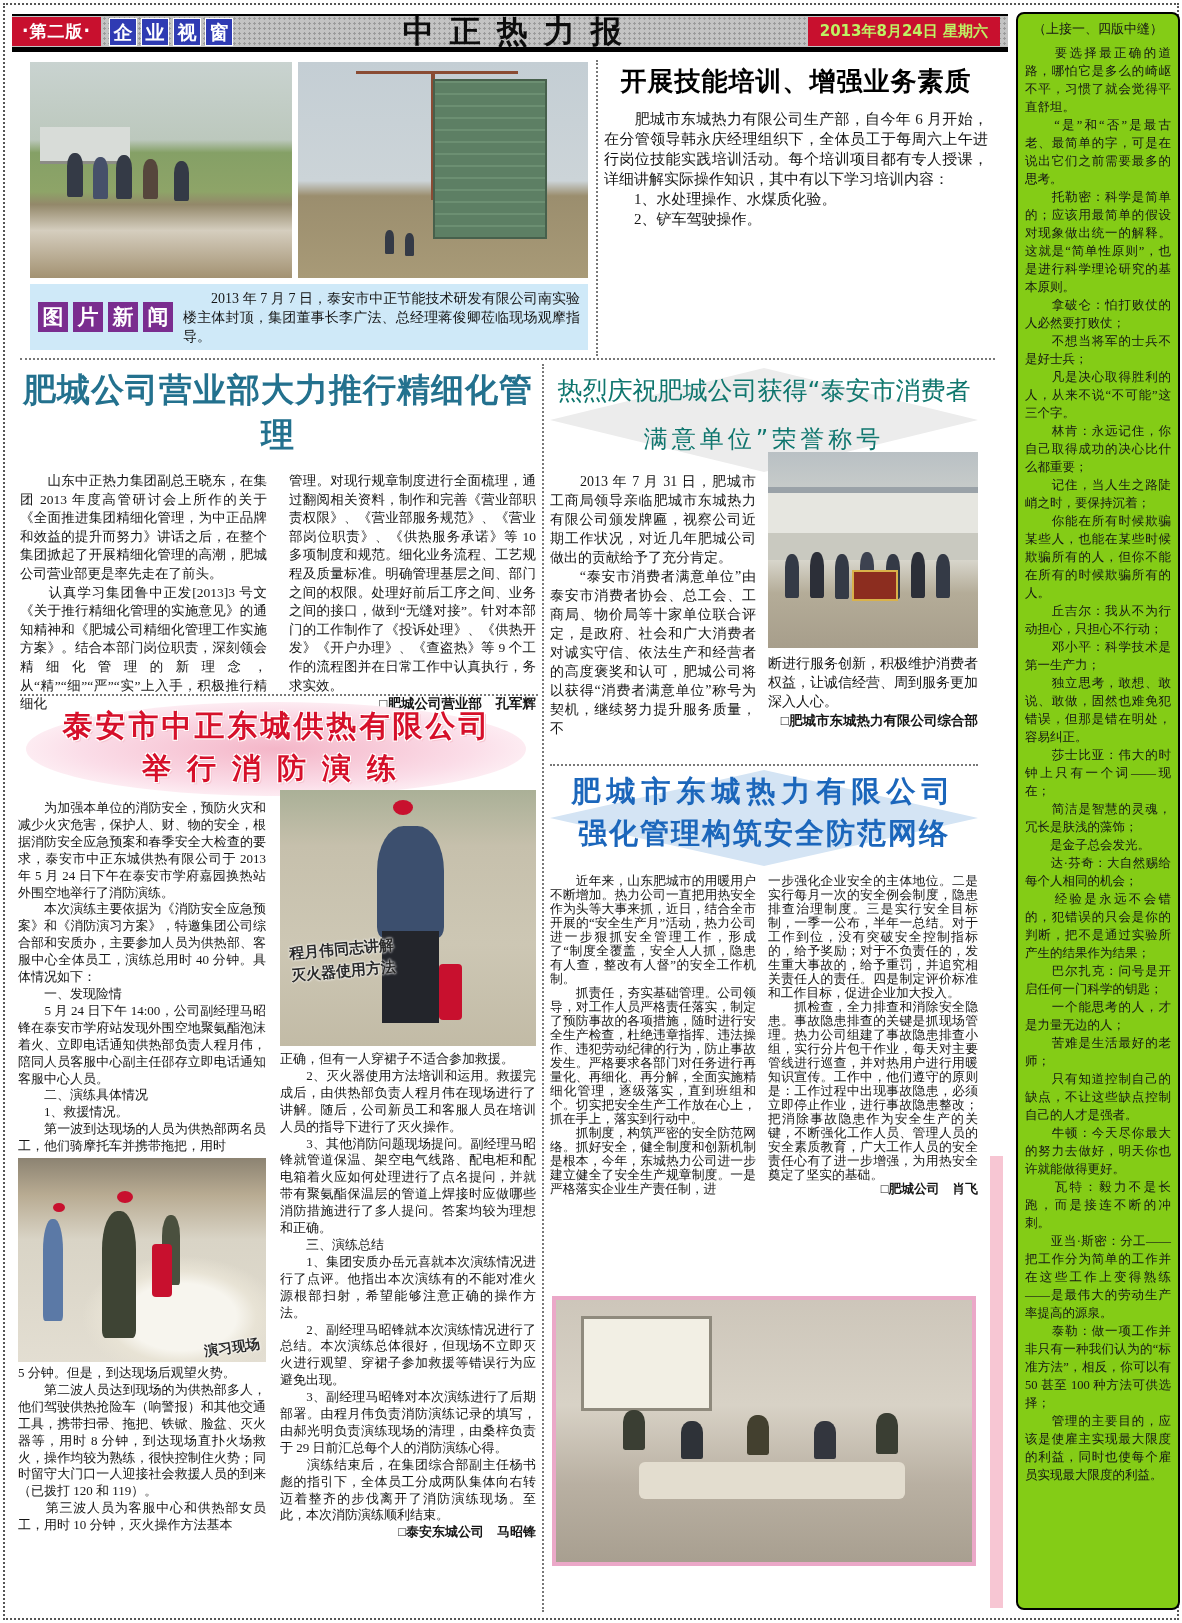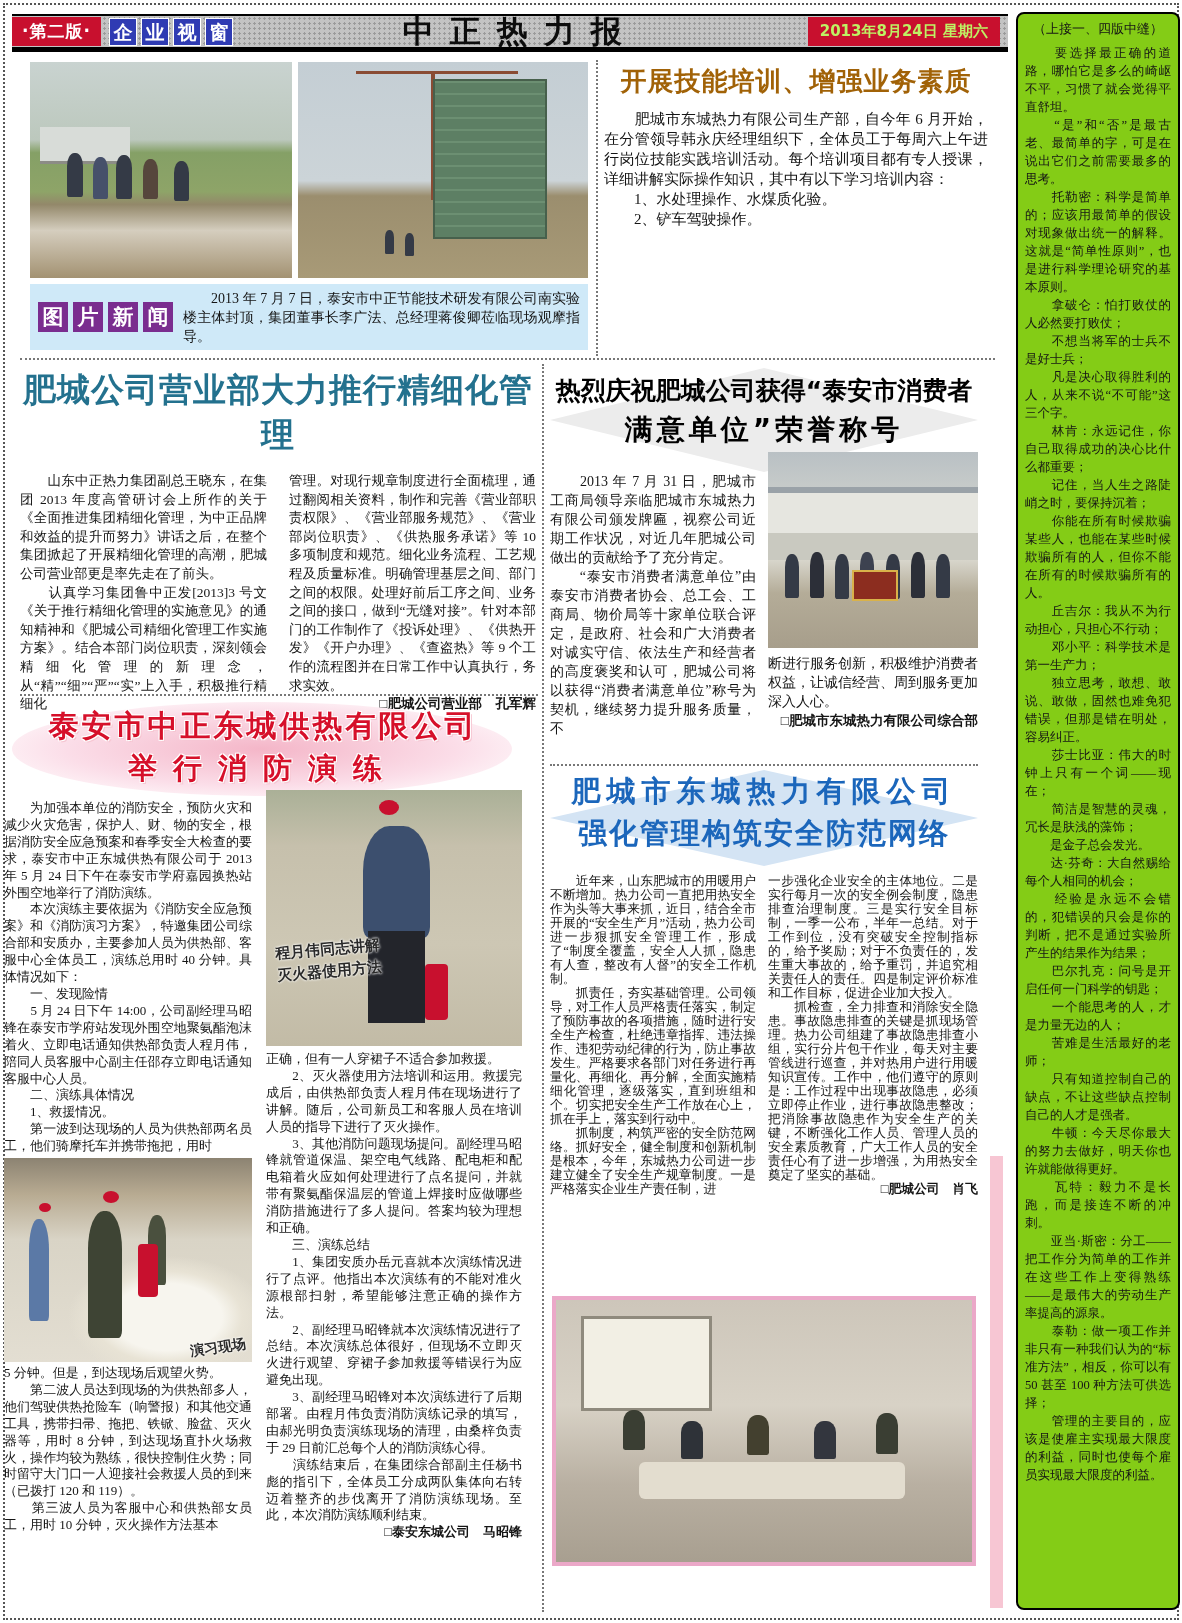--- a/index.html
+++ b/index.html
@@ -41,49 +41,49 @@
   
   .photo-news{position:absolute;left:30px;top:284px;width:558px;height:66px;
               background:#cfe9f8;display:flex;align-items:center;box-sizing:border-box;padding:4px 8px;}
   .pn-label{display:flex;gap:5px;margin-right:10px;}
   .pnchar{width:30px;height:30px;background:#7a2d8f;color:#fff;font-weight:bold;
           font-size:21px;line-height:30px;text-align:center;font-family:"DejaVu Sans",sans-serif;}
   .pn-cap{flex:1;font-size:14px;line-height:19px;margin:0;}
 
   
   .art-training{position:absolute;left:604px;top:64px;width:384px;height:290px;}
-  .hl-magenta{margin:0 0 10px 0;color:#a16207;font-size:26px;font-weight:bold;text-align:center;
+  .hl-magenta{margin:0 0 10px 0;color:#000000;font-size:26px;font-weight:bold;text-align:center;
               letter-spacing:1px;font-family:"DejaVu Sans",sans-serif;}
   .cols2{display:flex;gap:22px;}
   .cols2 .col{flex:1;overflow:hidden;}
   .t-body{font-size:15px;line-height:20px;}
   .art-training .cols2{height:240px;}
 
   
   .art-refined{position:absolute;left:20px;top:364px;width:516px;height:326px;}
   .hl-teal{margin:4px 0 14px 0;color:#23718e;font-size:33px;font-weight:bold;text-align:center;
            font-family:"DejaVu Sans",sans-serif;letter-spacing:1px;}
   .r-body{font-size:13.5px;line-height:18.6px;}
   .art-refined .cols2{height:252px;}
 
   
   .art-award{position:absolute;left:550px;top:368px;width:428px;height:392px;}
   .diamond{position:absolute;left:0;top:0;width:100%;height:104px;background:#ececec;
            clip-path:polygon(50% 0%,100% 50%,50% 100%,0% 50%);}
-  .hl-brown{position:relative;margin:6px 0 0 0;color:#000000;font-size:25px;font-weight:bold;
+  .hl-brown{position:relative;margin:6px 0 0 0;color:#0f766e;font-size:25px;font-weight:normal;
             text-align:center;font-family:"DejaVu Sans",sans-serif;}
-  .hl-brown.l2{font-size:28px;margin-top:4px;letter-spacing:4px;}
+  .hl-brown.l2{font-size:24px;margin-top:16px;letter-spacing:4px;}
   .aw-col1{position:absolute;left:0;top:104px;width:206px;height:280px;overflow:hidden;
            font-size:14px;line-height:19px;}
   .aw-photo{left:218px;top:84px;width:210px;height:196px;}
   .aw-tail{position:absolute;left:218px;top:286px;width:210px;height:100px;overflow:hidden;
            font-size:14px;line-height:19px;}
 
   
-  .art-fire{position:absolute;left:4px;top:698px;width:518px;height:914px;}
+  .art-fire{position:absolute;left:18px;top:698px;width:518px;height:914px;}
   .ellipse{position:absolute;left:8px;top:4px;width:500px;height:94px;border-radius:50%;
            background:radial-gradient(ellipse at center,#f4b6c8 0%,#fbdde8 55%,#fef5f8 80%,rgba(255,255,255,0) 100%);}
   .hl-redout{position:relative;margin:8px 0 0 0;color:#d6102a;font-weight:bold;text-align:center;
              font-family:"DejaVu Sans",sans-serif;font-size:30px;letter-spacing:3px;
              text-shadow:-1px -1px 0 #fff,1px -1px 0 #fff,-1px 1px 0 #fff,1px 1px 0 #fff,2px 2px 0 #f6c6d2;}
   .hl-redout.l2{font-size:29px;letter-spacing:16px;margin-top:2px;}
   .f-col1{position:absolute;left:0;top:102px;width:248px;height:812px;overflow:hidden;
           font-size:13px;line-height:16.9px;}
   .f-col2{position:absolute;left:262px;top:92px;width:256px;height:822px;overflow:hidden;
           font-size:13px;line-height:16.9px;}

